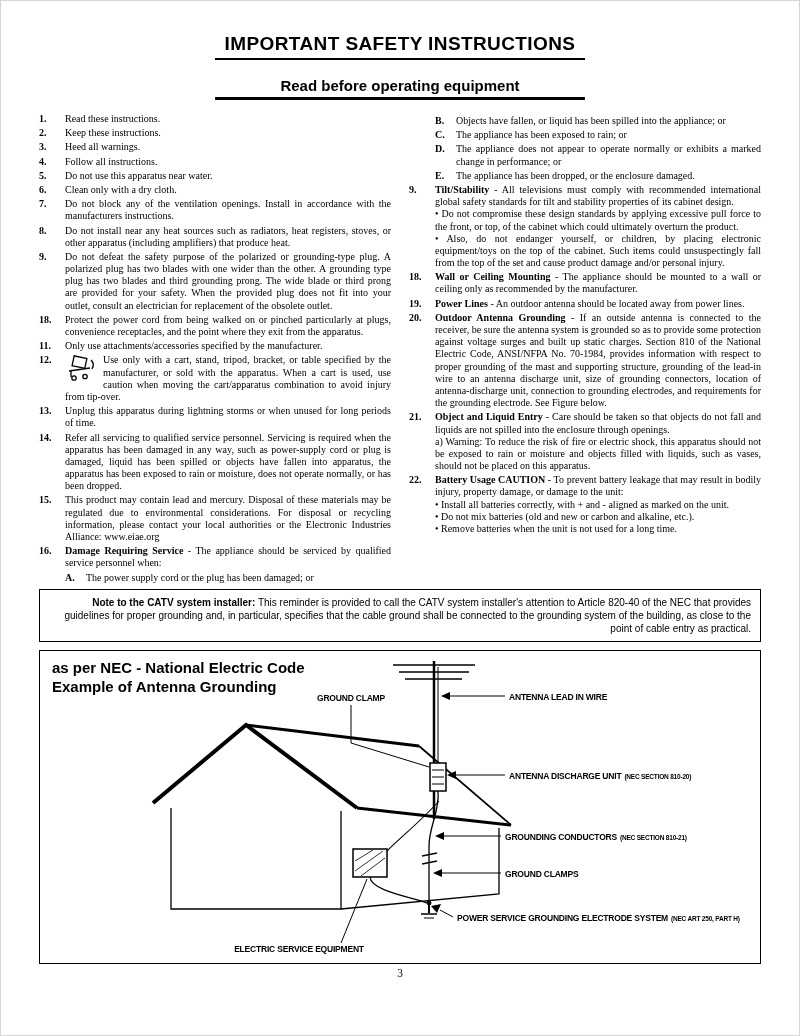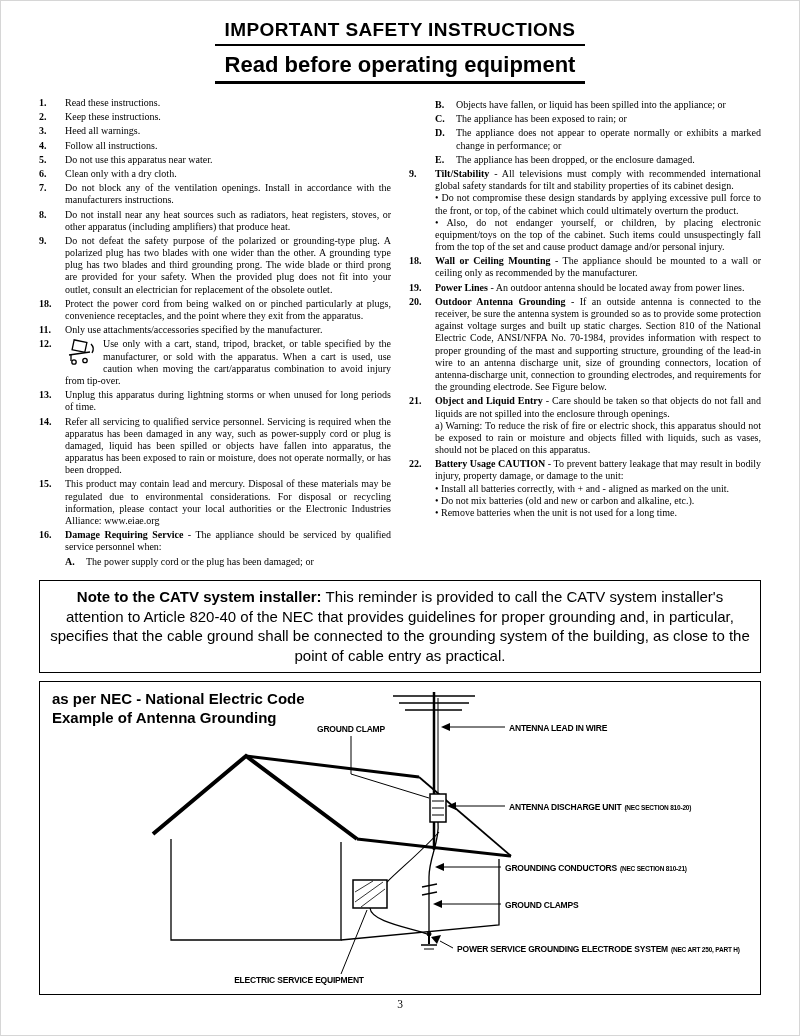--- a/index.html
+++ b/index.html
@@ -1,36 +1,36 @@
 <!DOCTYPE html>
 <html><head>
 <meta charset="utf-8">
 <style>
   html,body{margin:0;padding:0;background:#fff;}
   body{width:800px;height:1036px;overflow:hidden;color:#000;font-family:"Liberation Serif",serif;}
   .page{box-sizing:border-box;width:800px;height:1036px;border:1px solid #d6d6d6;padding:8px 38px 0 38px;}
-  .header{text-align:center;margin-top:10px;}
+  .header{text-align:center;margin-top:24px;}
   .header-inner{display:inline-block;}
   .title{font-family:"Liberation Sans",sans-serif;font-weight:bold;font-size:19px;letter-spacing:.4px;
          border-bottom:2.5px solid #000;padding:0 10px 3px 10px;}
-  .subtitle{font-family:"Liberation Sans",sans-serif;font-weight:bold;font-size:22px;
-         border-bottom:3px solid #000;padding:6px 10px 3px 10px;}
+  .subtitle{font-family:"Liberation Sans",sans-serif;font-weight:bold;font-size:15px;
+         border-bottom:3px solid #000;padding:17px 10px 3px 10px;}
   .cols{display:flex;gap:18px;margin-top:13px;}
   .col{flex:1;font-size:10px;line-height:1.22;text-align:justify;}
   .instr-item{display:flex;margin-bottom:2px;}
   .instr-num{font-weight:bold;flex:0 0 18px;margin-right:8px;}
   .instr-body{flex:1;}
   .instr-lead{font-weight:bold;}
   .instr-para{}
   .instr-sub{display:flex;margin-top:2px;}
   .sub-letter{font-weight:bold;flex:0 0 14px;margin-right:7px;}
   .cart-icon{float:left;margin:1px 6px 2px 0;width:32px;height:27px;}
   .cart-icon svg{display:block;}
-  .note-box{border:1.5px solid #000;margin-top:10px;padding:6px 9px;
-            font-family:"Liberation Sans",sans-serif;font-size:15px;line-height:1.32;text-align:center;}
+  .note-box{border:1.5px solid #000;margin-top:3px;padding:6px 9px;
+            font-family:"Liberation Sans",sans-serif;font-size:10px;line-height:1.32;text-align:right;}
   .note-lead{font-weight:bold;}
   .diagram-box{border:1.5px solid #000;margin-top:8px;height:312px;position:relative;}
   .diagram-title{position:absolute;top:8px;left:12px;font-family:"Liberation Sans",sans-serif;
                  font-weight:bold;font-size:15px;line-height:1.25;}
   .diagram-box svg{position:absolute;left:0;top:0;width:100%;height:100%;}
   svg text{fill:#000;}
   .dlbl{font-family:"Liberation Sans",sans-serif;font-weight:bold;font-size:8.5px;letter-spacing:-.2px;}
   .dnote{font-size:6.5px;}
   .footer{text-align:center;font-size:11.5px;margin-top:3px;}
 </style>

